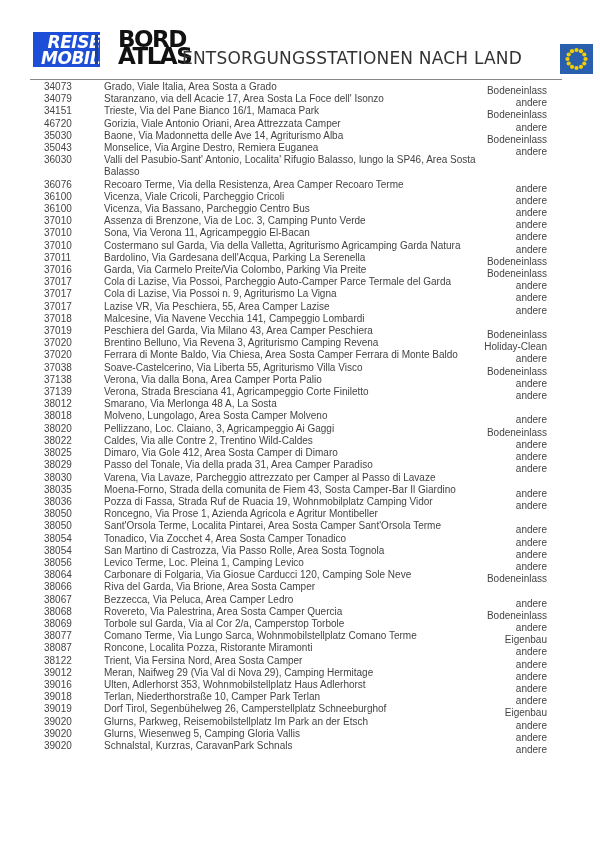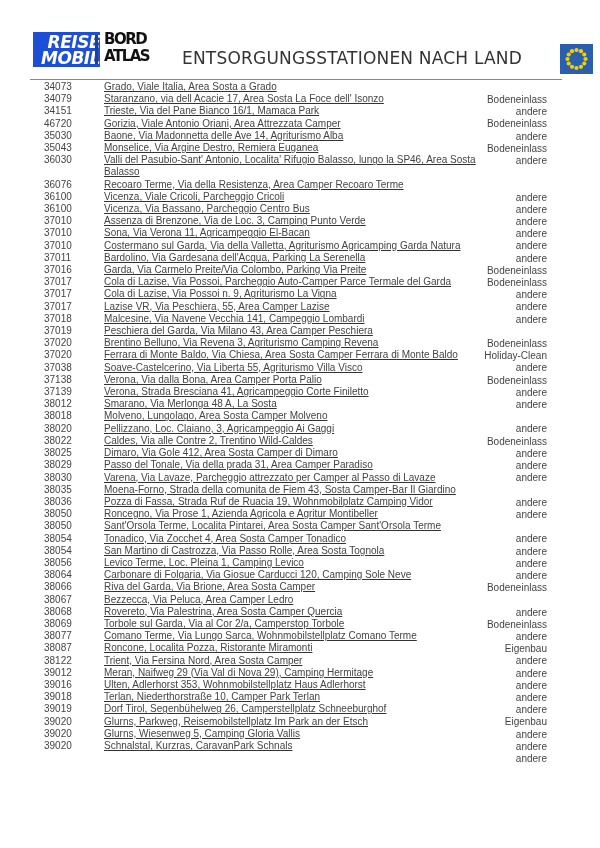--- a/index.html
+++ b/index.html
@@ -1,29 +1,29 @@
 <!DOCTYPE html>
 <html><head>
 <meta charset="utf-8">
 <style>
   html, body { margin: 0; padding: 0; background: #ffffff; }
   body { width: 600px; height: 848px; position: relative; overflow: hidden; font-family: "Liberation Sans", sans-serif; color: #333; }
   .header { position: absolute; left: 0; top: 0; width: 600px; height: 80px; }
   .logo-reise { position: absolute; left: 33px; top: 32px; width: 67px; height: 35px; background: #1d4ed8; color: #fff; font-family: "DejaVu Sans", sans-serif; font-weight: bold; font-style: italic; font-size: 17px; line-height: 16px; letter-spacing: -0.5px; padding: 2px 0 0 4px; box-sizing: border-box; text-align: right; }
   .logo-reise .stripe { position: absolute; right: 2px; top: 3px; width: 3px; height: 29px; background: #1f3f8f; }
-  .logo-bord { position: absolute; left: 104px; top: 31px; width: 56px; height: 38px; color: #111; font-family: "DejaVu Sans", sans-serif; font-weight: bold; font-size: 15px; line-height: 17px; letter-spacing: -1.5px; }
+  .logo-bord { position: absolute; left: 118px; top: 31px; width: 56px; height: 38px; color: #111; font-family: "DejaVu Sans", sans-serif; font-weight: bold; font-size: 23px; line-height: 17px; letter-spacing: -1.5px; }
   .title { position: absolute; left: 182px; top: 48px; font-family: "DejaVu Sans", sans-serif; font-size: 17px; color: #333; letter-spacing: 0.2px; white-space: nowrap; }
   .eu-flag { position: absolute; left: 560px; top: 44px; width: 33px; height: 30px; background: #2a5fae; }
   .eu-flag svg { width: 33px; height: 30px; display: block; }
   .rule { position: absolute; left: 30px; top: 79px; width: 532px; height: 1px; background: #888; }
-  .rows { position: absolute; left: 0; top: 81px; width: 600px; text-decoration: underline; }
+  .rows { position: absolute; left: 0; top: 81px; width: 600px; }
   .row { position: relative; width: 600px; font-size: 10px; line-height: 12.2px; color: #444; }
   .row .plz { position: absolute; left: 44px; top: 0; }
   .row .addr { margin-left: 104px; width: 380px; display: block; }
-  .row .type { position: absolute; right: 53px; top: 13px; }
+  .row .type { position: absolute; right: 53px; top: 4px; }
 </style>
 </head>
 <body>
 
 <div class="header">
   <div class="logo-reise">
     <div>REISE</div>
     <div>MOBIL</div>
     <span class="stripe"></span>
   </div>

